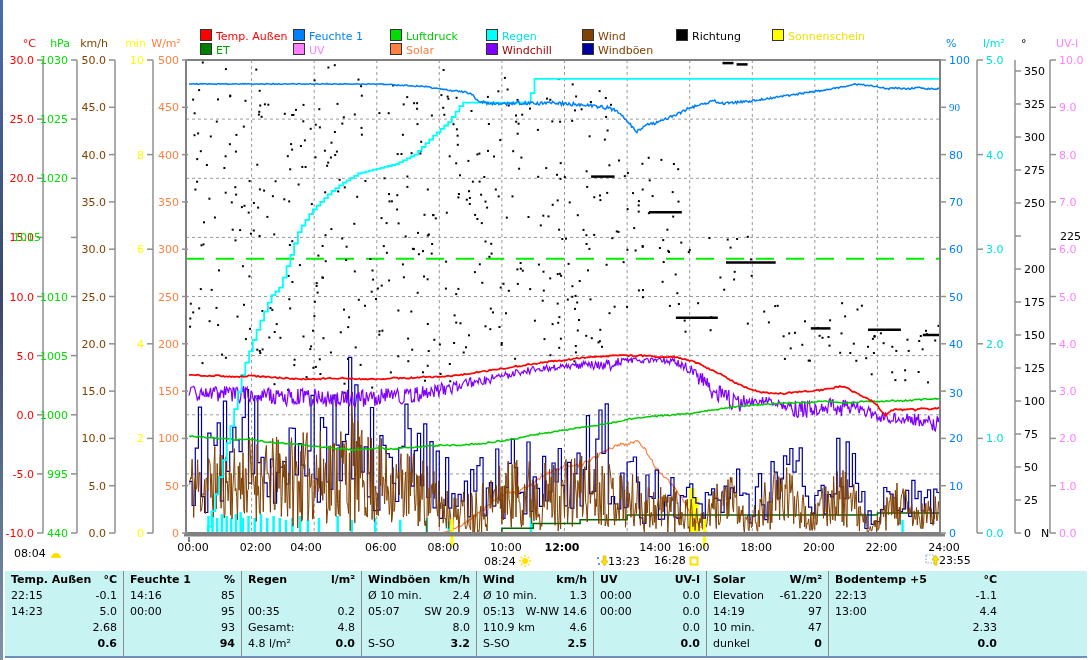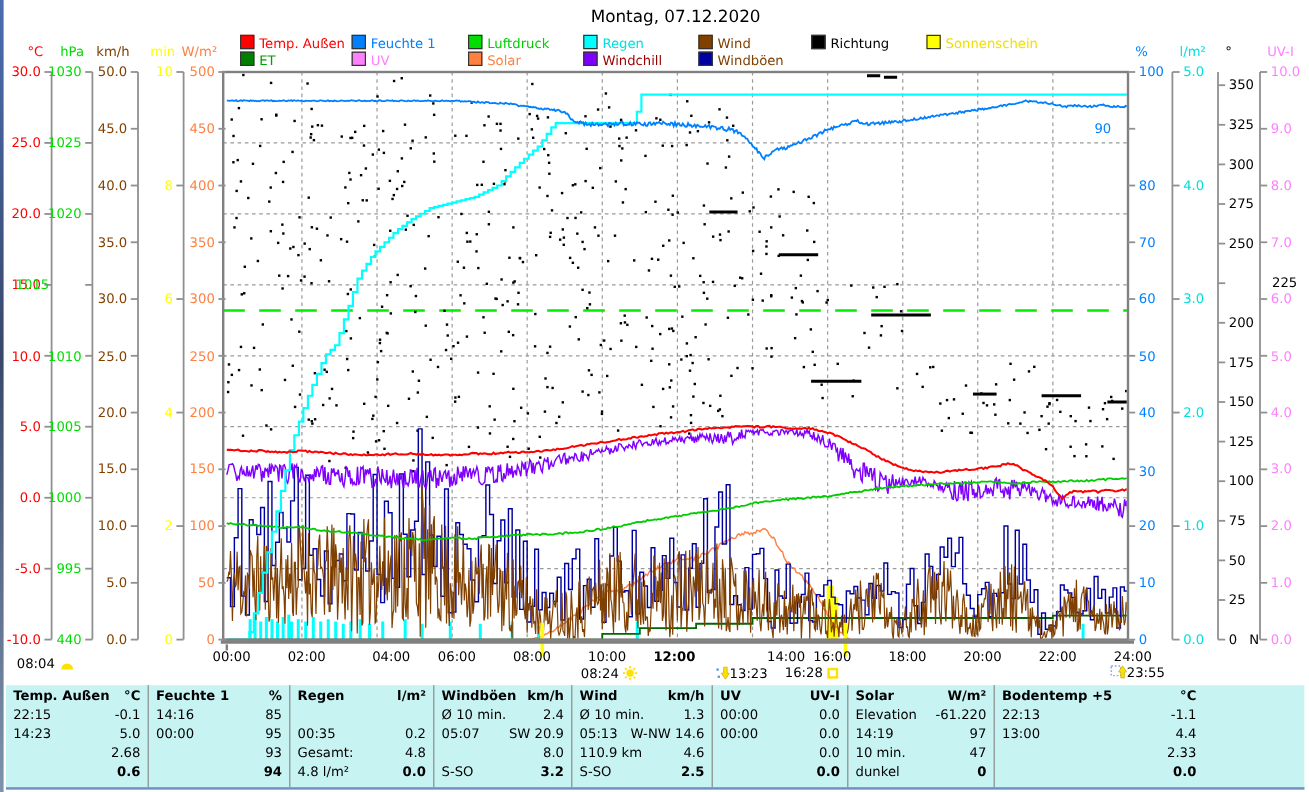--- a/index.html
+++ b/index.html
@@ -24,21 +24,20 @@
   .tcol + .tcol{border-left:1px solid #8a8a8a;}
   .trow{display:flex;justify-content:space-between;height:16px;align-items:center;
         padding:0 6px;white-space:nowrap;}
   .b{font-weight:bold;}
 </style>
 </head>
 <body>
 
 <div id="app">
   <div id="edge"></div>
-  <div id="title">Montag, 07.12.2020</div>
   <div id="legend">
       <div class="legend-item" style="left: 200px; top: 29px; color: rgb(255, 0, 0);"><span class="legend-box" style="background: rgb(255, 0, 0);"></span><span>Temp. Außen</span></div>
       <div class="legend-item" style="left: 293px; top: 29px; color: rgb(0, 128, 255);"><span class="legend-box" style="background: rgb(0, 128, 255);"></span><span>Feuchte 1</span></div>
       <div class="legend-item" style="left: 390px; top: 29px; color: rgb(0, 204, 0);"><span class="legend-box" style="background: rgb(0, 221, 0);"></span><span>Luftdruck</span></div>
       <div class="legend-item" style="left: 486px; top: 29px; color: rgb(0, 224, 224);"><span class="legend-box" style="background: rgb(0, 255, 255);"></span><span>Regen</span></div>
       <div class="legend-item" style="left: 582px; top: 29px; color: rgb(128, 64, 0);"><span class="legend-box" style="background: rgb(128, 64, 0);"></span><span>Wind</span></div>
       <div class="legend-item" style="left: 676px; top: 29px; color: rgb(0, 0, 0);"><span class="legend-box" style="background: rgb(0, 0, 0);"></span><span>Richtung</span></div>
       <div class="legend-item" style="left: 772px; top: 29px; color: rgb(240, 224, 0);"><span class="legend-box" style="background: rgb(255, 255, 0);"></span><span>Sonnenschein</span></div>
       <div class="legend-item" style="left: 200px; top: 43px; color: rgb(0, 160, 0);"><span class="legend-box" style="background: rgb(0, 128, 0);"></span><span>ET</span></div>
       <div class="legend-item" style="left: 293px; top: 43px; color: rgb(255, 128, 255);"><span class="legend-box" style="background: rgb(255, 128, 255);"></span><span>UV</span></div>
@@ -848,21 +847,21 @@
       <div class="albl" style="top: 201.9px; left: 124px; width: 55px; text-align: right; color: rgb(255, 128, 64);">350</div>
       <div class="albl" style="top: 249.2px; left: 124px; width: 55px; text-align: right; color: rgb(255, 128, 64);">300</div>
       <div class="albl" style="top: 296.5px; left: 124px; width: 55px; text-align: right; color: rgb(255, 128, 64);">250</div>
       <div class="albl" style="top: 343.8px; left: 124px; width: 55px; text-align: right; color: rgb(255, 128, 64);">200</div>
       <div class="albl" style="top: 391.1px; left: 124px; width: 55px; text-align: right; color: rgb(255, 128, 64);">150</div>
       <div class="albl" style="top: 438.4px; left: 124px; width: 55px; text-align: right; color: rgb(255, 128, 64);">100</div>
       <div class="albl" style="top: 485.7px; left: 124px; width: 55px; text-align: right; color: rgb(255, 128, 64);">50</div>
       <div class="albl" style="top: 533px; left: 124px; width: 55px; text-align: right; color: rgb(255, 128, 64);">0</div>
       <div class="ahdr" style="top: 38px; left: 946px; color: rgb(0, 128, 255);">%</div>
       <div class="albl" style="top: 60px; left: 949px; color: rgb(0, 128, 255);">100</div>
-      <div class="albl" style="top: 107.3px; left: 912px; color: rgb(0, 128, 255);">90</div>
+      <div class="albl" style="top: 107.3px; left: 949px; color: rgb(0, 128, 255); font-family: Liberation Serif, serif;">90</div>
       <div class="albl" style="top: 154.6px; left: 949px; color: rgb(0, 128, 255);">80</div>
       <div class="albl" style="top: 201.9px; left: 949px; color: rgb(0, 128, 255);">70</div>
       <div class="albl" style="top: 249.2px; left: 949px; color: rgb(0, 128, 255);">60</div>
       <div class="albl" style="top: 296.5px; left: 949px; color: rgb(0, 128, 255);">50</div>
       <div class="albl" style="top: 343.8px; left: 949px; color: rgb(0, 128, 255);">40</div>
       <div class="albl" style="top: 393px; left: 949px; color: rgb(0, 128, 255);">30</div>
       <div class="albl" style="top: 438.4px; left: 949px; color: rgb(0, 128, 255);">20</div>
       <div class="albl" style="top: 485.7px; left: 949px; color: rgb(0, 128, 255);">10</div>
       <div class="albl" style="top: 533px; left: 949px; color: rgb(0, 128, 255);">0</div>
       <div class="ahdr" style="top: 38px; left: 983px; color: rgb(0, 224, 224);">l/m²</div>
@@ -896,21 +895,21 @@
       <div class="albl" style="top: 201.9px; left: 1059px; color: rgb(255, 128, 255);">7.0</div>
       <div class="albl" style="top: 249.2px; left: 1059px; color: rgb(255, 128, 255);">6.0</div>
       <div class="albl" style="top: 296.5px; left: 1059px; color: rgb(255, 128, 255);">5.0</div>
       <div class="albl" style="top: 343.8px; left: 1059px; color: rgb(255, 128, 255);">4.0</div>
       <div class="albl" style="top: 391.1px; left: 1059px; color: rgb(255, 128, 255);">3.0</div>
       <div class="albl" style="top: 438.4px; left: 1059px; color: rgb(255, 128, 255);">2.0</div>
       <div class="albl" style="top: 485.7px; left: 1059px; color: rgb(255, 128, 255);">1.0</div>
       <div class="albl" style="top: 533px; left: 1059px; color: rgb(255, 128, 255);">0.0</div>
       <div class="tlbl" style="top: 542px; left: 171px;">00:00</div>
       <div class="tlbl" style="top: 542px; left: 233.583px;">02:00</div>
-      <div class="tlbl" style="top: 542px; left: 304px;">04:00</div>
+      <div class="tlbl" style="top: 542px; left: 284px;">04:00</div>
       <div class="tlbl" style="top: 542px; left: 358.75px;">06:00</div>
       <div class="tlbl" style="top: 542px; left: 421.333px;">08:00</div>
       <div class="tlbl" style="top: 542px; left: 483.917px;">10:00</div>
       <div class="tlbl" style="top: 542px; left: 540px; font-weight: bold;">12:00</div>
       <div class="tlbl" style="top: 542px; left: 609.083px; margin-left: 24px;">14:00</div>
       <div class="tlbl" style="top: 542px; left: 671.667px;">16:00</div>
       <div class="tlbl" style="top: 542px; left: 734.25px;">18:00</div>
       <div class="tlbl" style="top: 542px; left: 796.833px;">20:00</div>
       <div class="tlbl" style="top: 542px; left: 859.417px;">22:00</div>
       <div class="tlbl" style="top: 542px; left: 922px;">24:00</div>

